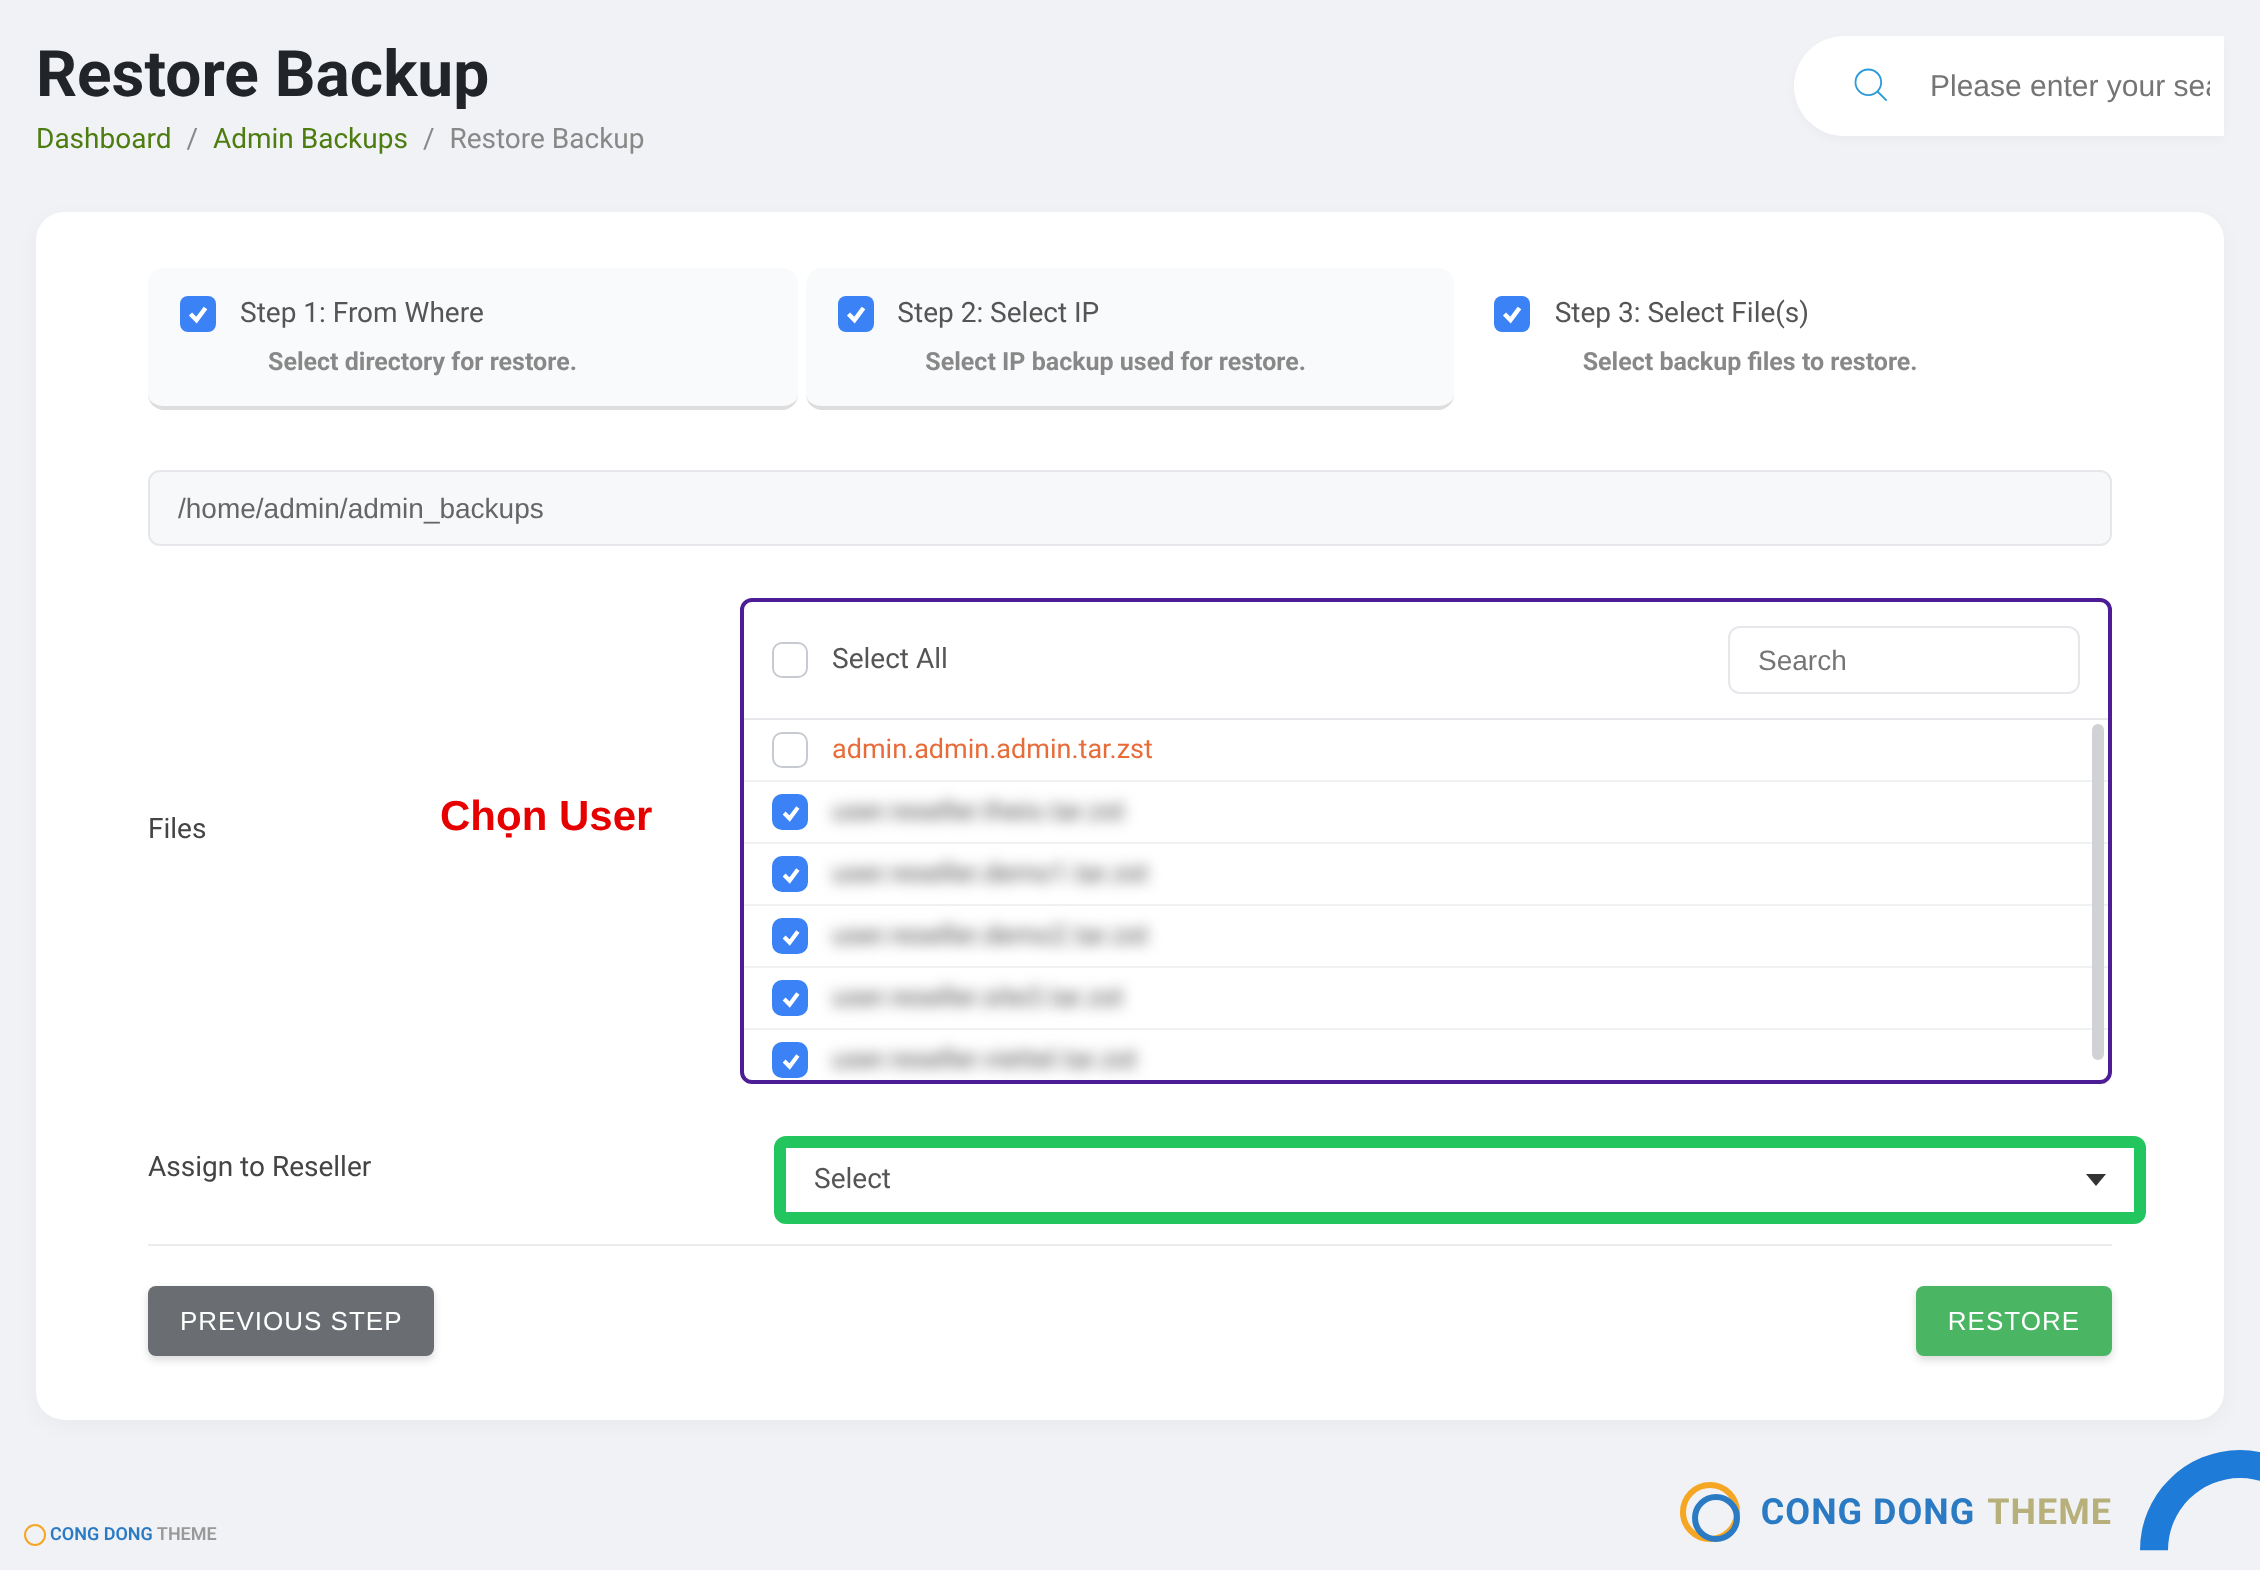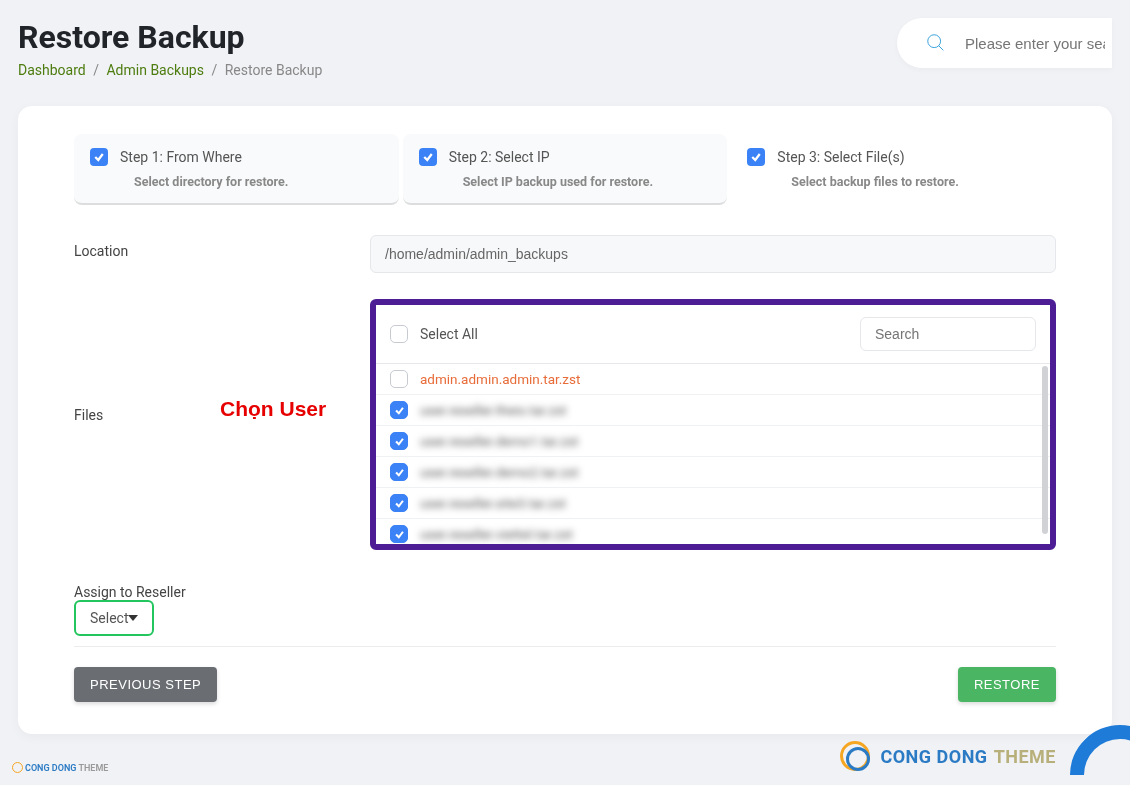--- a/index.html
+++ b/index.html
@@ -96,21 +96,21 @@
 .loc-input {
   width: 100%;
   background: #f7f8fa;
   border: 1px solid #e5e7eb;
   border-radius: 6px;
   padding: 10px 14px;
   font-size: 14px;
   color: #666;
 }
 .files-box {
-  border: 6px solid #4c1d95;
+  border: 2px solid #4c1d95;
   border-radius: 6px;
   overflow: hidden;
 }
 .files-head {
   display: flex;
   align-items: center;
   justify-content: space-between;
   padding: 12px 14px;
   border-bottom: 1px solid #e5e7eb;
 }
@@ -151,29 +151,30 @@
 .blur { filter: blur(3.5px); }
 .scrollbar {
   position: absolute;
   right: 2px; top: 2px;
   width: 6px; height: 168px;
   background: #d0d2d6;
   border-radius: 3px;
 }
 .select-box {
   width: 100%;
-  border: 2px solid #22c55e;
+  border: 6px solid #22c55e;
   border-radius: 6px;
   padding: 8px 14px;
   display: flex;
   align-items: center;
   justify-content: space-between;
   font-size: 14px;
   color: #555;
   background: #fff;
+  margin-left: 17px;
 }
 .caret { width: 0; height: 0; border-left: 5px solid transparent; border-right: 5px solid transparent; border-top: 6px solid #333; }
 .hr { height: 1px; background: #ececec; margin: 4px 0 20px; }
 .btn-row { display: flex; justify-content: space-between; }
 .btn {
   border: none;
   border-radius: 4px;
   padding: 10px 16px;
   font-size: 13px;
   font-weight: 400;
@@ -298,21 +299,20 @@
               <polyline points="3,8 7,12 13,4"></polyline>
             </svg>
           </span>
         <span class="step-title">Step 3: Select File(s)</span>
       </div>
       <div class="step-desc">Select backup files to restore.</div>
     </div>
   </div>
 
   <div class="form-row">
-    <div class="row-label">Location</div>
     <div class="row-field">
       <input class="loc-input" readonly="" value="/home/admin/admin_backups" style="">
     </div>
   </div>
 
   <div class="form-row">
     <div class="row-label" style="padding-top:108px;position:relative;">
       <span>Files</span>
       <span class="annot">Chọn User</span>
     </div>
@@ -369,21 +369,21 @@
                 </svg>
               </span>
             <span class="fname blur">user.reseller.viettel.tar.zst</span>
           </div>
           <div class="scrollbar"></div>
         </div>
       </div>
     </div>
   </div>
 
-  <div class="form-row" style="margin-bottom:10px;flex-direction:column;">
+  <div class="form-row" style="margin-bottom:10px;">
     <div class="row-label">Assign to Reseller</div>
     <div class="row-field">
       <div class="select-box">
         <span>Select</span>
         <span class="caret"></span>
       </div>
     </div>
   </div>
 
   <div class="hr"></div>

